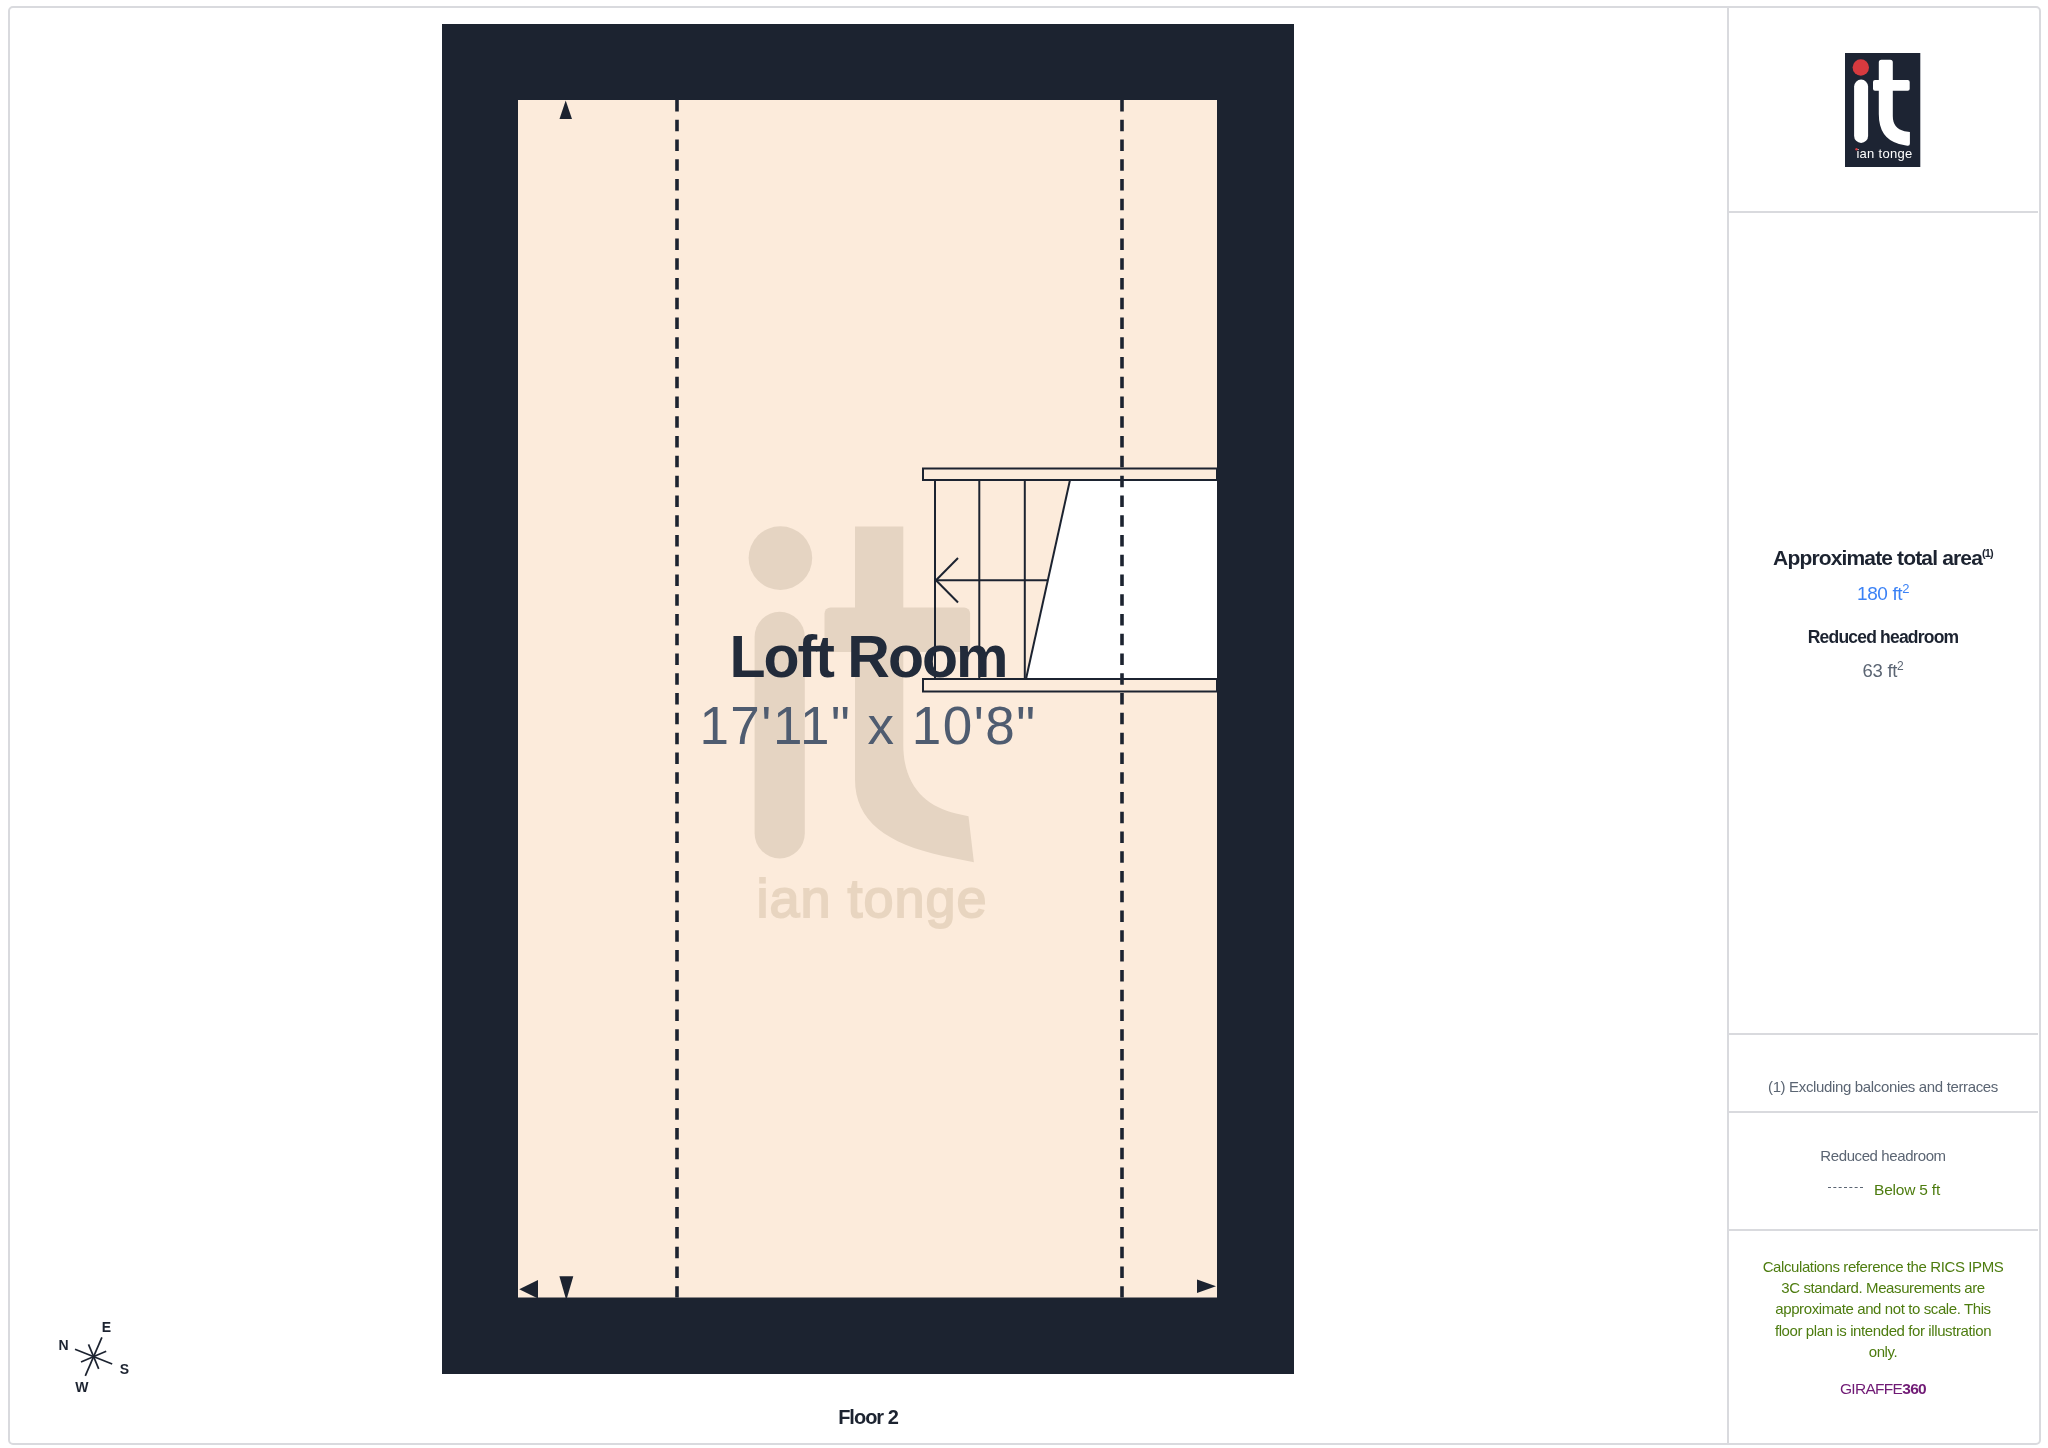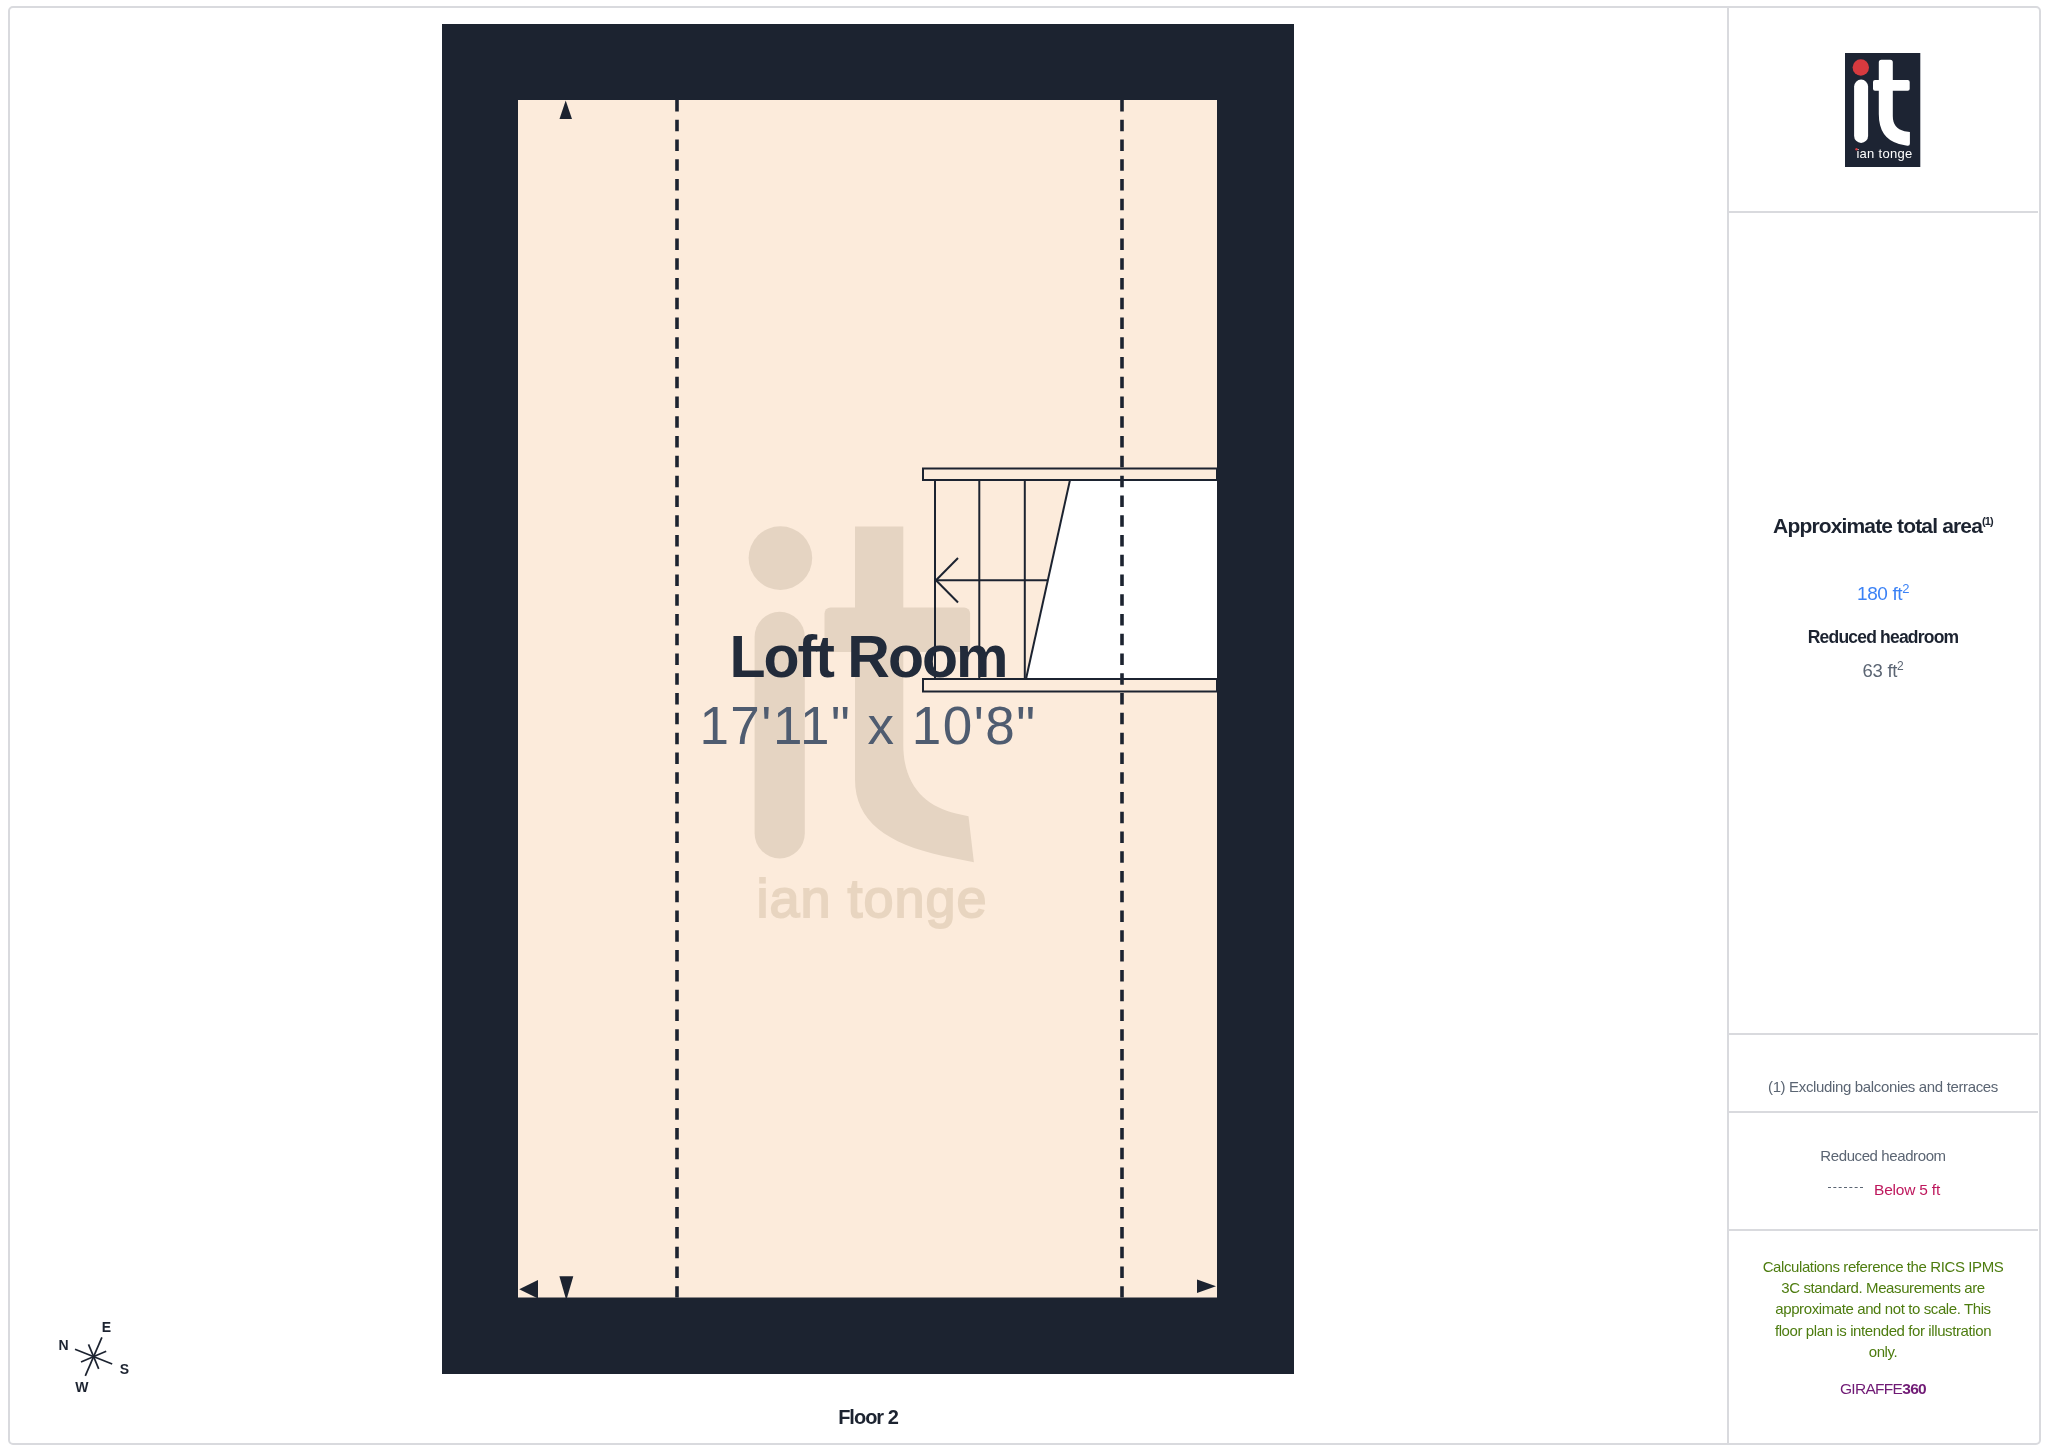--- a/index.html
+++ b/index.html
@@ -91,31 +91,31 @@
 </svg>
 
 <div class="abs" style="left:1729px;top:211px;width:309px;height:2px;background:#d9dade;"></div>
 
 <div class="abs" style="left:1729px;top:1033px;width:309px;height:2px;background:#d9dade;"></div>
 
 <div class="abs" style="left:1729px;top:1111px;width:309px;height:2px;background:#d9dade;"></div>
 
 <div class="abs" style="left:1729px;top:1229px;width:309px;height:2px;background:#d9dade;"></div>
 
-<div class="abs" style="left:1729px;top:514px;width:308px;text-align:center;font-size:21px;font-weight:bold;letter-spacing:-0.85px;color:#1c2330;">Approximate total area<sup style="font-size:11px;">(1)</sup></div>
+<div class="abs" style="left:1729px;top:546px;width:308px;text-align:center;font-size:21px;font-weight:bold;letter-spacing:-0.85px;color:#1c2330;">Approximate total area<sup style="font-size:11px;">(1)</sup></div>
 
 <div class="abs" style="left:1729px;top:581px;width:308px;text-align:center;font-size:19px;letter-spacing:-0.4px;color:#3b82f6;">180 ft<sup style="font-size:13px;">2</sup></div>
 
 <div class="abs" style="left:1729px;top:627px;width:308px;text-align:center;font-size:17.5px;font-weight:bold;letter-spacing:-0.8px;color:#1c2330;">Reduced headroom</div>
 
 <div class="abs" style="left:1729px;top:659px;width:308px;text-align:center;font-size:18.5px;letter-spacing:-0.3px;color:#5b6573;">63 ft<sup style="font-size:12px;">2</sup></div>
 
 <div class="abs" style="left:1729px;top:1066px;width:308px;text-align:center;font-size:15px;letter-spacing:-0.35px;color:#5b6573;margin-top:12px;">(1) Excluding balconies and terraces</div>
 
 <div class="abs" style="left:1729px;top:1147px;width:308px;text-align:center;font-size:15px;letter-spacing:-0.4px;color:#5b6573;">Reduced headroom</div>
 
 <div class="abs" style="left:1828px;top:1187px;width:35px;border-top:1.7px dashed #5b6573;"></div>
 
-<div class="abs" style="left:1874px;top:1181px;font-size:15.5px;letter-spacing:-0.2px;color:#be185d;">Below 5 ft</div>
+<div class="abs" style="left:1874px;top:1181px;font-size:15.5px;letter-spacing:-0.2px;color:#4d7c0f;">Below 5 ft</div>
 
 <div class="abs" style="left:1733px;top:1256px;width:300px;text-align:center;font-size:15px;letter-spacing:-0.4px;line-height:21.2px;color:#4d7c0f;">Calculations reference the RICS IPMS<br>3C standard. Measurements are<br>approximate and not to scale. This<br>floor plan is intended for illustration<br>only.</div>
 
 <div class="abs" style="left:1729px;top:1380px;width:308px;text-align:center;font-size:15.5px;letter-spacing:-0.7px;color:#701a75;">GIRAFFE<b>360</b></div>
 
 </body></html>

